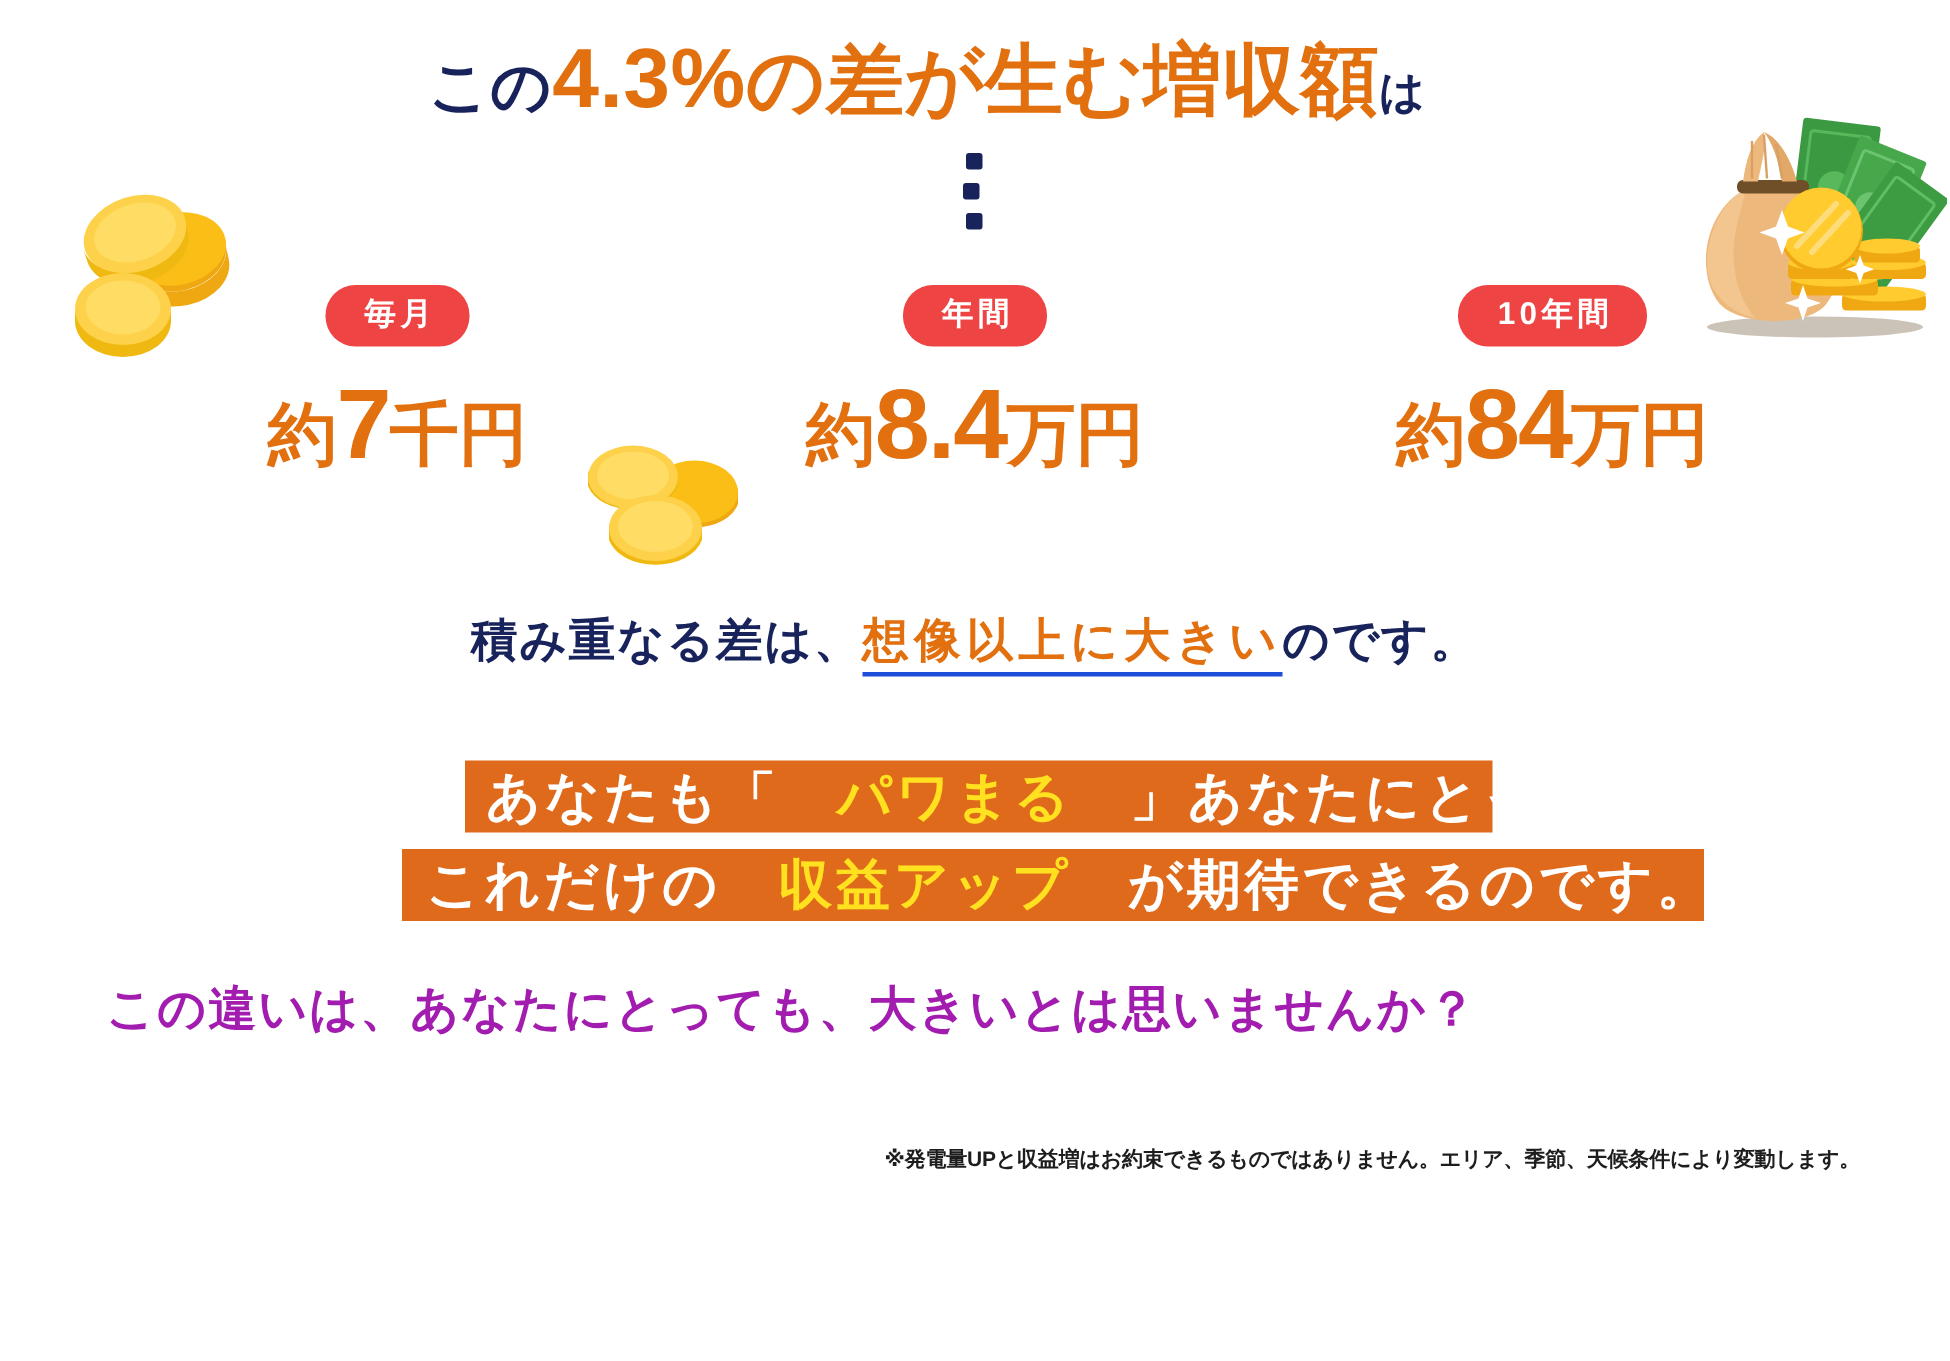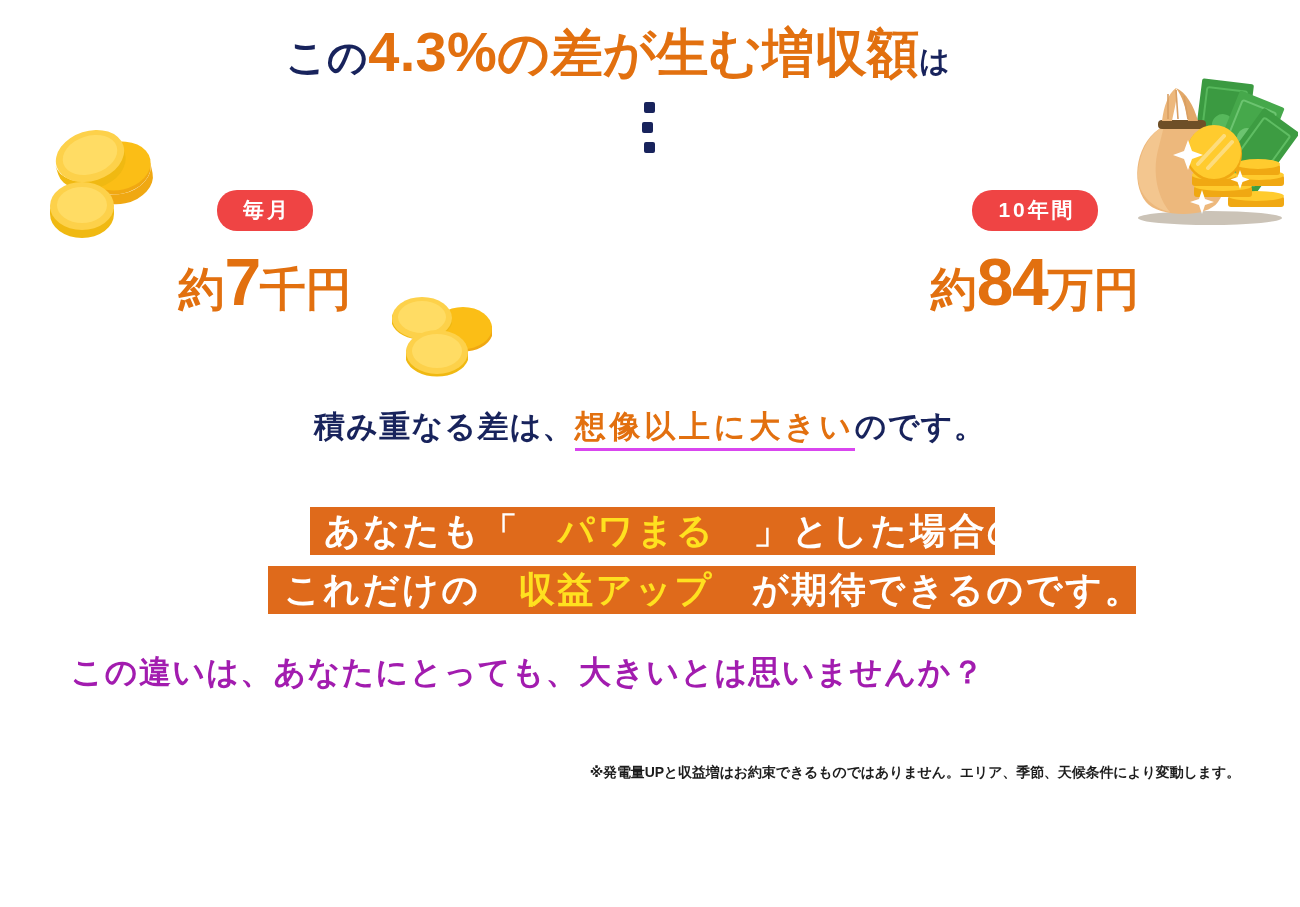--- a/index.html
+++ b/index.html
@@ -122,21 +122,21 @@
     text-align: center;
     white-space: nowrap;
     font-weight: 900;
     font-size: 31px;
     line-height: 1.2;
     letter-spacing: 0.04em;
   }
   .mid-nv { color: #18235c; }
   .mid-or {
     color: #e2700f;
-    border-bottom: 3px solid #d946ef;
+    border-bottom: 3px solid #1d4ed8;
     padding-bottom: 4px;
     letter-spacing: 0.12em;
   }
 
   
   .banner {
     position: absolute;
     background: #df6a1b;
     color: #ffffff;
     font-weight: 900;
@@ -307,38 +307,44 @@
 
   <div class="cols">
 
     <div class="col col-1">
       <span class="badge">毎月</span>
       <div class="amount">
         <span class="amt-s">約</span><span class="amt-l">7</span><span class="amt-s">千円</span>
       </div>
     </div>
 
+    <div class="col col-2">
+      <span class="badge">年間</span>
+      <div class="amount">
+        <span class="amt-s">約</span><span class="amt-l">8.4</span><span class="amt-s">万円</span>
+      </div>
+    </div>
 
     <div class="col col-3">
       <span class="badge">10年間</span>
       <div class="amount">
         <span class="amt-s">約</span><span class="amt-l">84</span><span class="amt-s">万円</span>
       </div>
     </div>
 
   </div>
 
   <div class="midline">
     <span class="mid-nv">積み重なる差は、</span><span class="mid-or">想像以上に大きい</span><span class="mid-nv">のです。</span>
   </div>
 
   <div class="banner banner-1">
     <span>あなたも「</span>
       <span class="b-hl">パワまる</span>
-      <span>」とした場合の試算、</span>
+      <span>」あなたにとっても、</span>
   </div>
 
   <div class="banner banner-2">
     <span>これだけの</span>
       <span class="b-hl">収益アップ</span>
       <span>が期待できるのです。</span>
   </div>
 
   <div class="closing">この違いは、あなたにとっても、大きいとは思いませんか？</div>
 

